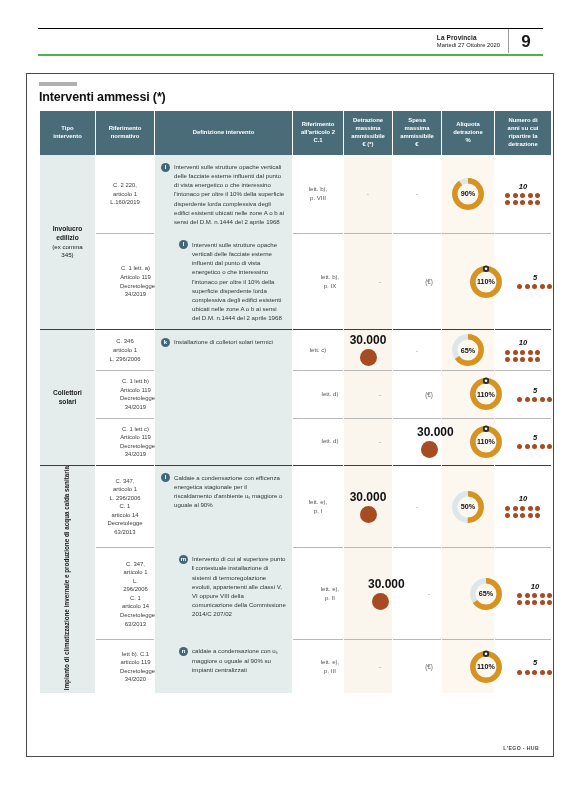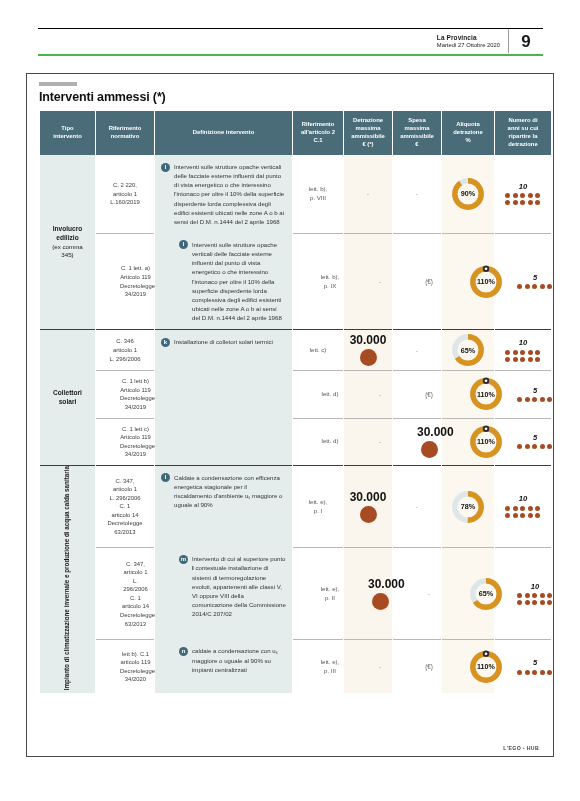--- a/index.html
+++ b/index.html
@@ -502,21 +502,21 @@
             <div class="money">30.000</div>
             <div class="blob"></div>
           </td>
           <td class="c-spesa"><span class="dash">-</span></td>
           <td class="c-aliq">
             <div class="donut-wrap">
               <svg width="40" height="40" viewBox="0 0 40 40">
                 <circle cx="20" cy="20" r="13.2" fill="none" stroke="#dde7e9" stroke-width="5.4"></circle>
                 <circle cx="20" cy="20" r="13.2" fill="none" stroke="#d8921f" stroke-width="5.4" stroke-dasharray="41.47 82.94" transform="rotate(-90 20 20)" stroke-linecap="butt"></circle>
               </svg>
-              <div class="donut-label">78%</div>
+              <div class="donut-label">50%</div>
             </div>
           </td>
           <td class="c-anni">
             <div class="dots-num">10</div>
             <div class="dots">
               <span class="dot"></span>
               <span class="dot"></span>
               <span class="dot"></span>
               <span class="dot"></span>
               <span class="dot"></span>

